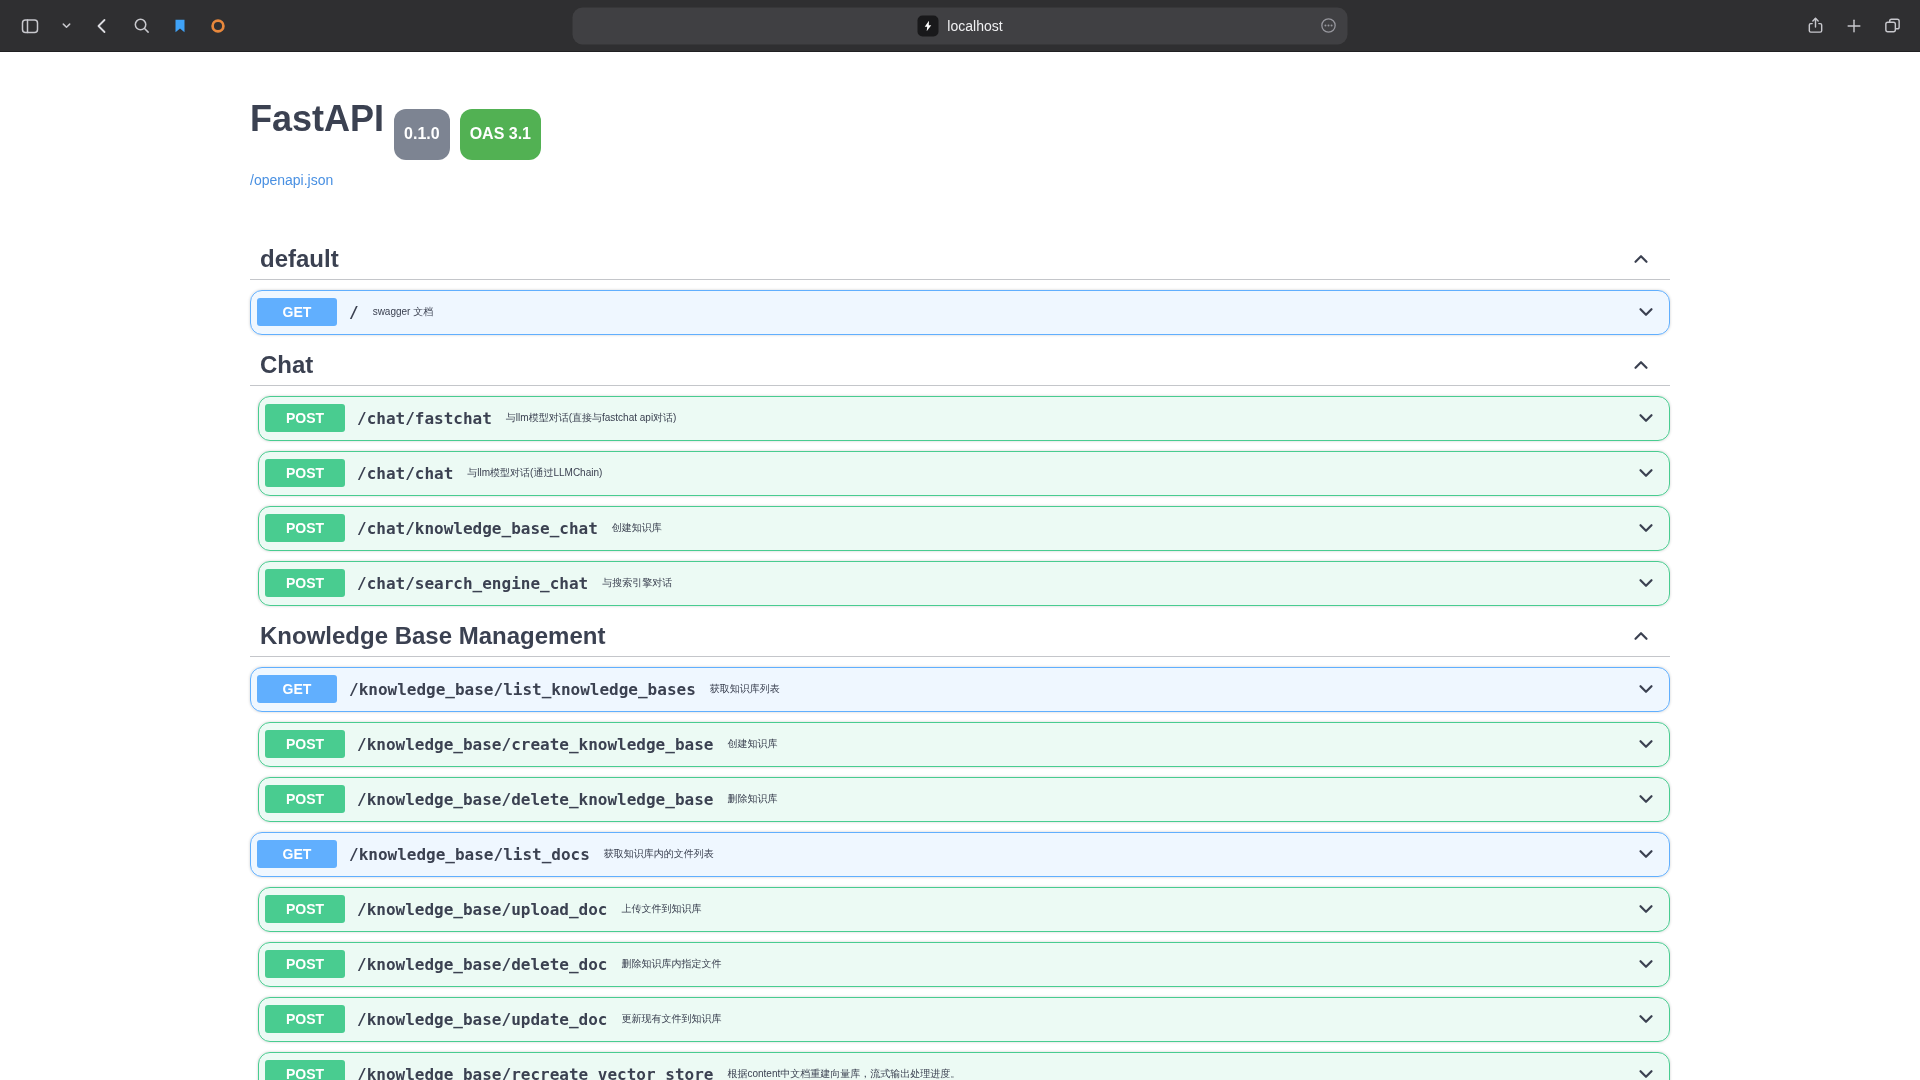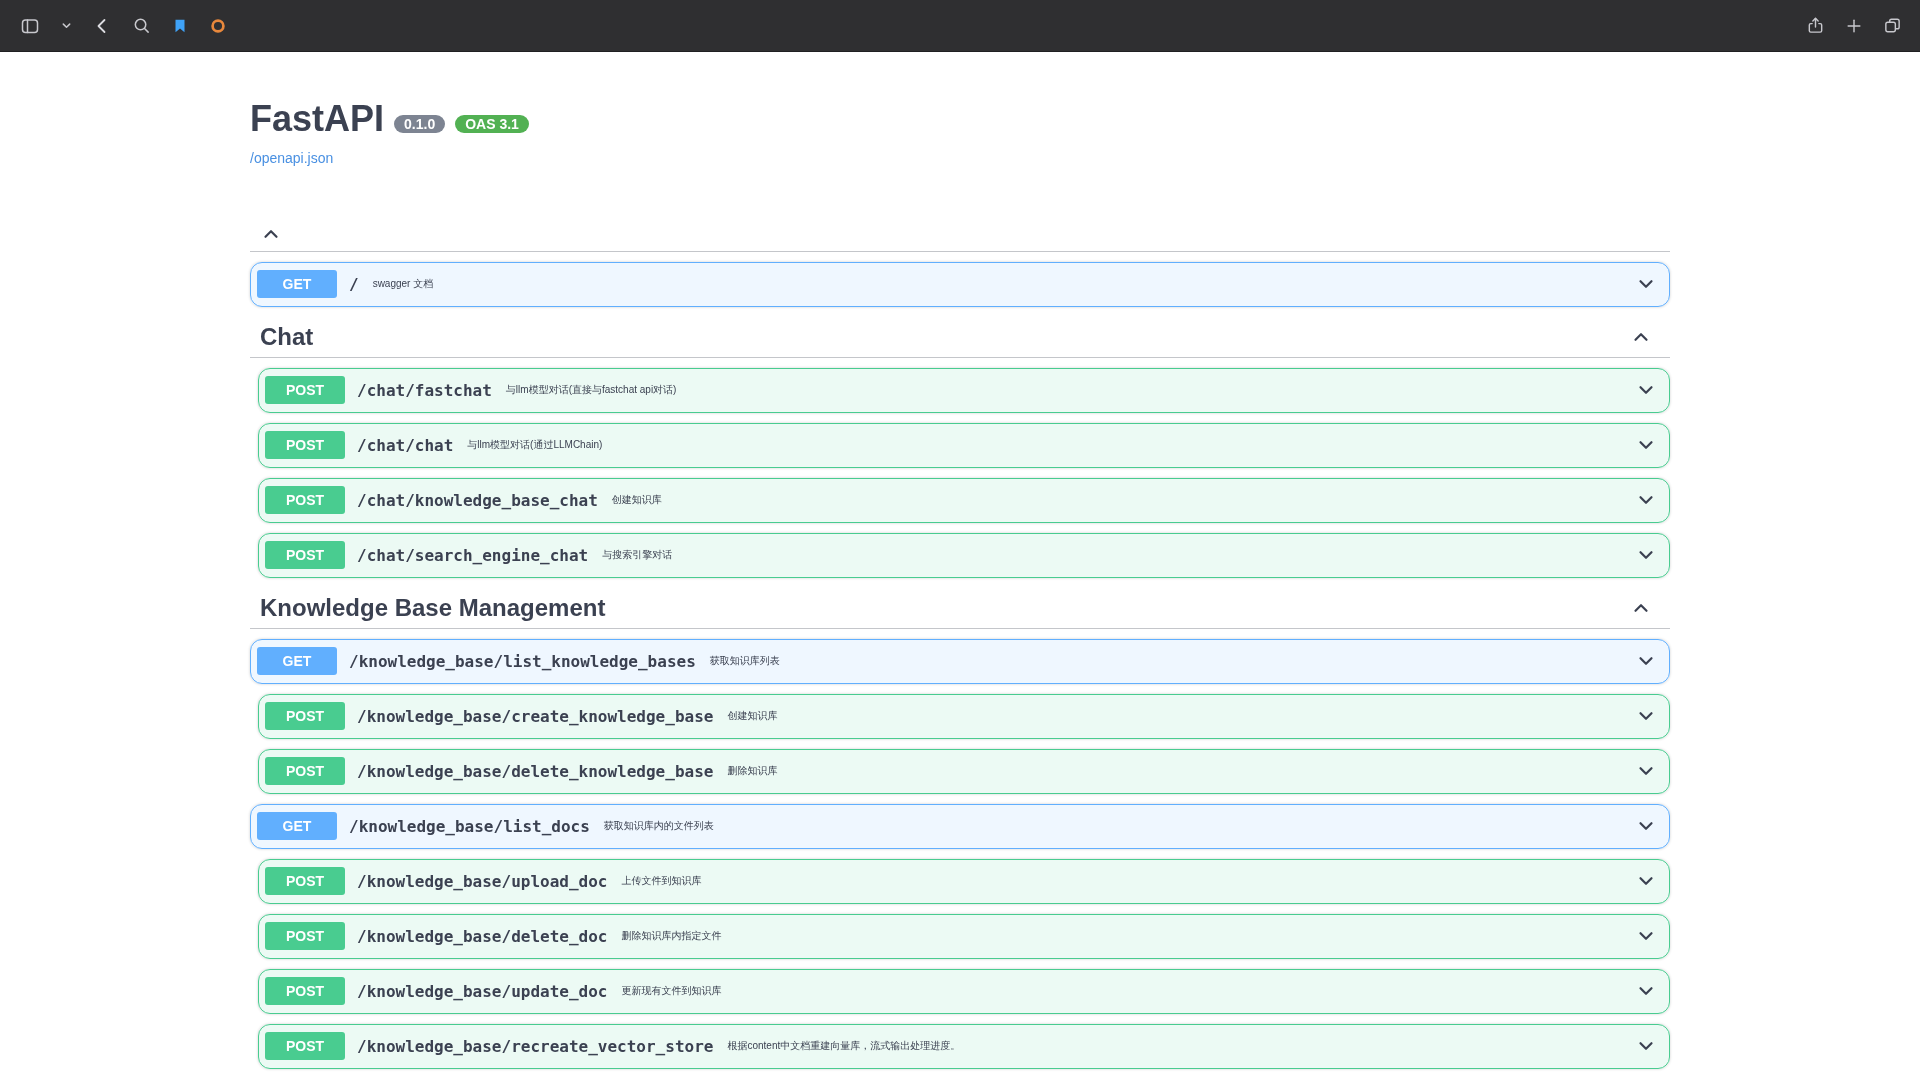--- a/index.html
+++ b/index.html
@@ -24,22 +24,22 @@
   .url-text { color:#f0f0f2; font-size:14px; }
   .urlbar-menu { position:absolute; right:10px; top:50%; transform:translateY(-50%);
     background:none; border:none; color:#97979e; display:flex; cursor:pointer; }
 
   
   .page { width:1920px; height:1028px; background:#ffffff; overflow:hidden; }
   .wrap { width:1420px; margin:0 auto; }
   .info { padding-top:48px; margin-bottom:50px; }
   .title-row { display:flex; align-items:flex-start; gap:10px; }
   .api-title { font-size:36px; font-weight:700; color:var(--text,#3b4151); line-height:1.05; }
-  .badge { font-size:14px; font-weight:700; color:#fff; padding:0 10px; border-radius:12px;
-    margin-top:15px; display:inline-block; line-height:1.3; }
+  .badge { font-size:16px; font-weight:700; color:#fff; padding:15px 10px; border-radius:12px;
+    margin-top:9px; display:inline-block; line-height:1.3; }
   .badge.ver { background:var(--version-badge,#7d8492); }
   .badge.oas { background:var(--oas-badge,#52b153); }
   .spec-link { display:inline-block; margin-top:12px; font-size:14px; color:var(--link,#4990e2);
     text-decoration:none; cursor:pointer; }
 
   .tag-section { margin-bottom:8px; }
   .opblock-tag { display:flex; align-items:center; padding:6px 18px 6px 10px;
     border-bottom:1px solid rgba(59,65,81,.3); margin-bottom:10px; cursor:pointer; }
   .opblock-tag h3 { font-size:24px; font-weight:700; color:var(--text,#3b4151); flex:1; }
   .collapse-btn { background:none; border:none; color:var(--text,#3b4151); display:flex; cursor:pointer; }
@@ -94,20 +94,36 @@
           <path d="M5 3 h10 v14 l-5 -4.2 -5 4.2 z" fill="#3fa2f7"></path>
         </svg>
     </button>
     <button class="tb-btn">
       <svg width="18" height="18" viewBox="0 0 20 20" fill="none">
           <circle cx="10" cy="10" r="6" stroke="#e8883c" stroke-width="3"></circle>
         </svg>
     </button>
   </div>
 
+  <div class="url-bar">
+    <span class="favicon">
+      <svg width="13" height="13" viewBox="0 0 20 20">
+          <path d="M11.5 2 L5 11 h3.8 L8 18 L15 8.8 h-3.8 z" fill="#ffffff"></path>
+        </svg>
+    </span>
+    <span class="url-text">localhost</span>
+    <button class="urlbar-menu">
+      <svg width="18" height="18" viewBox="0 0 20 20" fill="none">
+          <circle cx="10" cy="10" r="7.4" stroke="currentColor" stroke-width="1.4"></circle>
+          <circle cx="6.6" cy="10" r="1.1" fill="currentColor"></circle>
+          <circle cx="10" cy="10" r="1.1" fill="currentColor"></circle>
+          <circle cx="13.4" cy="10" r="1.1" fill="currentColor"></circle>
+        </svg>
+    </button>
+  </div>
 
   <div class="tb-right">
     <button class="tb-btn">
       <svg width="19" height="19" viewBox="0 0 20 20" fill="none" stroke="currentColor" stroke-width="1.5" stroke-linecap="round" stroke-linejoin="round">
           <path d="M6.5 8 H5 a1.5 1.5 0 0 0 -1.5 1.5 v6 A1.5 1.5 0 0 0 5 17 h10 a1.5 1.5 0 0 0 1.5 -1.5 v-6 A1.5 1.5 0 0 0 15 8 h-1.5"></path>
           <line x1="10" y1="2.5" x2="10" y2="11.5"></line>
           <path d="M7.2 5.2 L10 2.5 L12.8 5.2"></path>
         </svg>
     </button>
     <button class="tb-btn">
@@ -131,20 +147,21 @@
       <div class="title-row">
         <h1 class="api-title">FastAPI</h1>
         <span class="badge ver">0.1.0</span>
         <span class="badge oas">OAS 3.1</span>
       </div>
       <a class="spec-link">/openapi.json</a>
     </div>
     <div id="sections-root">
   <section class="tag-section">
     <div class="opblock-tag">
+      <h3>default</h3>
       <button class="collapse-btn">
         <svg width="22" height="22" viewBox="0 0 20 20" fill="none" stroke="currentColor" stroke-width="2" stroke-linecap="round" stroke-linejoin="round">
                 <path d="M5 12.5 L10 7.5 L15 12.5"></path>
               </svg>
       </button>
     </div>
     <div>
   <div class="opblock get">
     <span class="method">GET</span>
     <span class="path">/</span>

